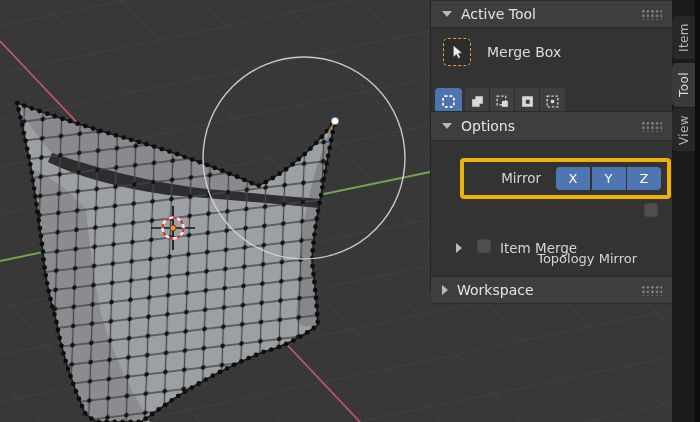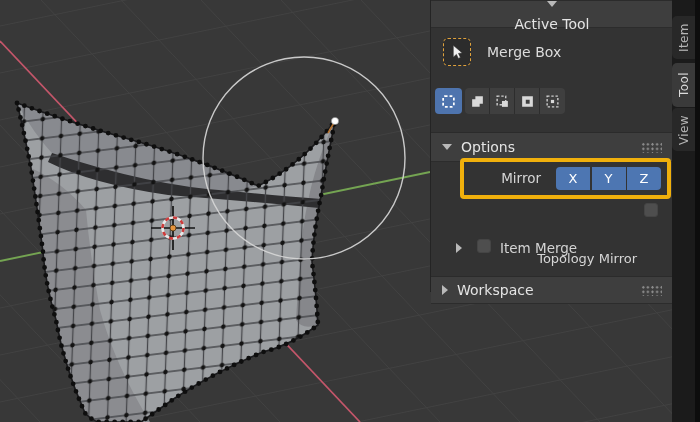--- a/index.html
+++ b/index.html
@@ -151,21 +151,21 @@
         <line x1="0" y1="-22" x2="0" y2="22" stroke="#141414" stroke-width="1.7"></line>
         <circle r="10.5" fill="none" stroke="#e8e8e8" stroke-width="2.6"></circle>
         <circle r="10.5" fill="none" stroke="#cc3b3b" stroke-width="2.6" stroke-dasharray="4.1 4.1"></circle>
         <circle r="3" fill="#e5933c" stroke="#4a3212" stroke-width="0.8"></circle>
       </g>
     </svg>
   </div>
 
   <div id="sidebar">
 
-    <div class="hdr" style="top:0;flex-direction:column;">
+    <div class="hdr" style="top:0;">
       <span class="tri-down"></span>
       <span>Active Tool</span>
       <span class="grip"></span>
     </div>
 
     <div class="toolrow">
       <span class="toolicon">
         <svg width="18" height="18" viewBox="0 0 24 24">
           <path d="M7 3 L7 19 L11.2 15.2 L13.8 20.6 L16.6 19.2 L14 13.9 L19 13.2 Z" fill="#f0f0f0" stroke="#2a2a2a" stroke-width="0.8"></path>
         </svg>
@@ -196,21 +196,21 @@
         </svg>
       </button>
       <button class="mode m5">
         <svg width="15" height="15" viewBox="0 0 14 14">
           <rect x="2" y="2" width="10" height="10" fill="none" stroke="#cfcfcf" stroke-width="1.3" stroke-dasharray="2.2 1.7"></rect>
           <rect x="5.5" y="5.5" width="3" height="3" fill="#d9d9d9"></rect>
         </svg>
       </button>
     </div>
 
-    <div class="hdr" style="top:132px;height:30px;">
+    <div class="hdr" style="top:111px;height:30px;">
       <span class="tri-down"></span>
       <span>Options</span>
       <span class="grip"></span>
     </div>
 
     <div id="mirror-highlight"></div>
 
     <span class="mirror-label">Mirror</span>
     <div class="axes">
       <button class="axisbtn a0">X</button>

